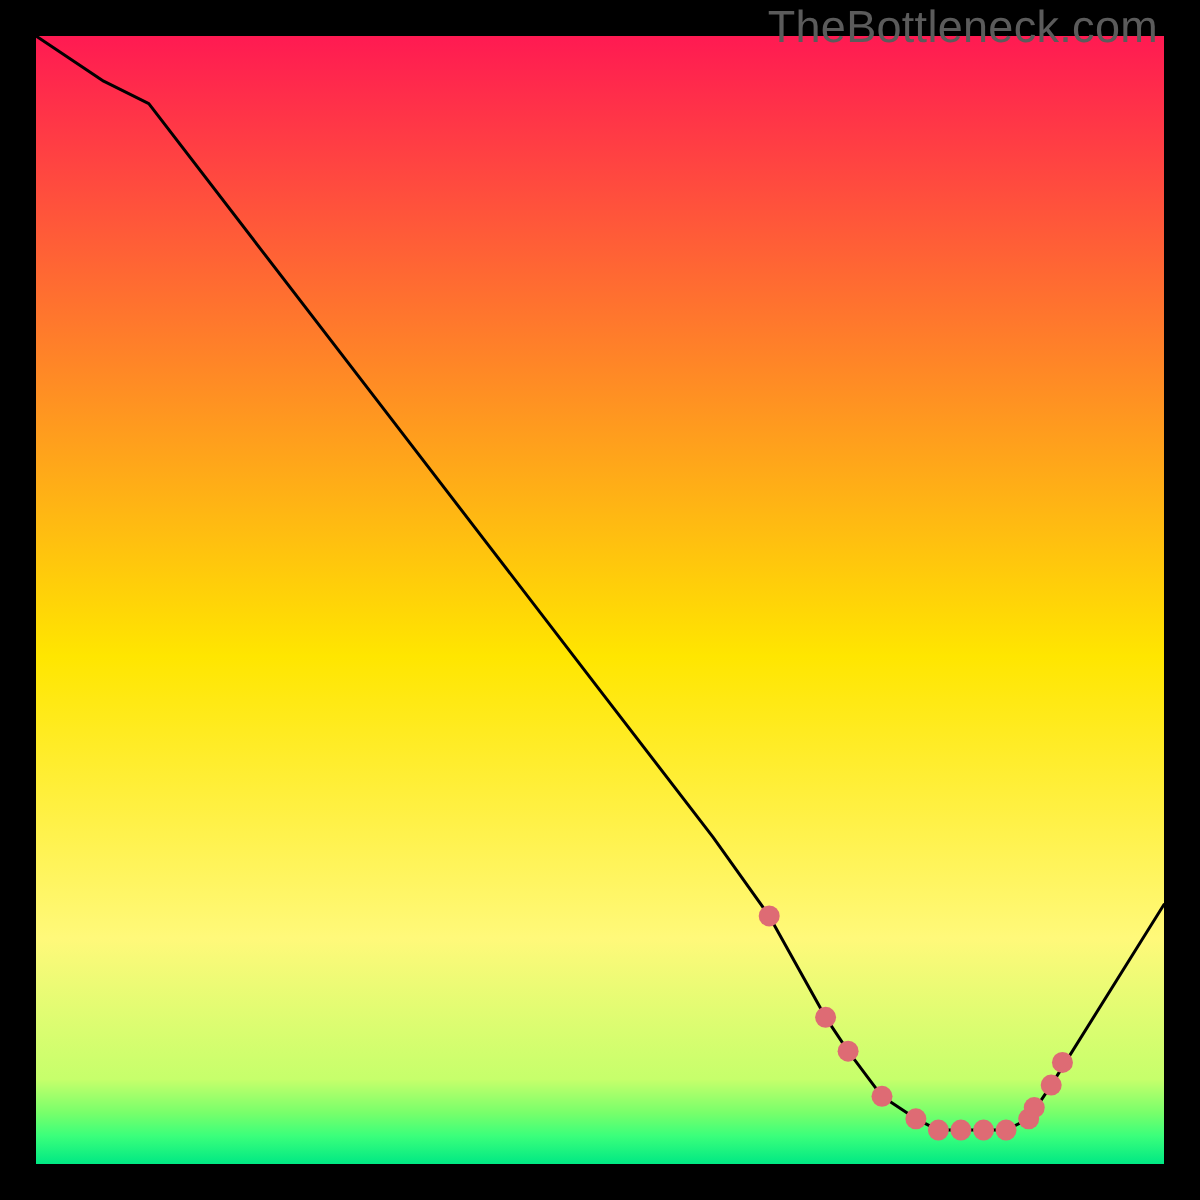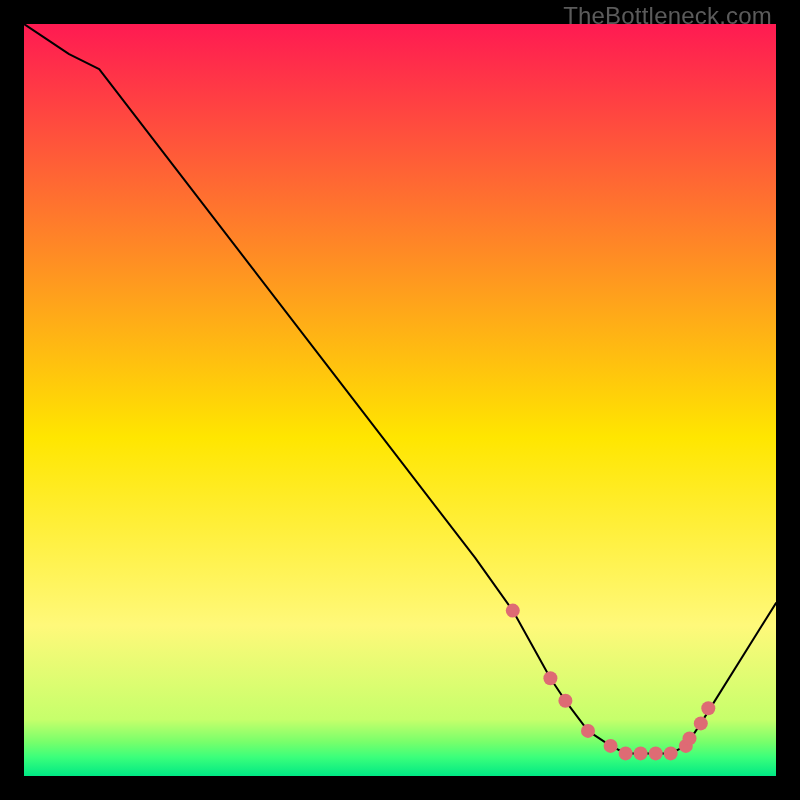--- a/index.html
+++ b/index.html
@@ -17,21 +17,21 @@
     width: 752px;
     height: 752px;
     background: #000000;
   }
   .watermark {
     position: absolute;
     top: 2px;
     right: 28px;
     color: #5b5b5b;
     font-family: Arial, Helvetica, sans-serif;
-    font-size: 24px;
+    font-size: 30px;
     letter-spacing: 0.2px;
     z-index: 3;
     user-select: none;
   }
   svg {
     display: block;
   }
 </style>
 </head>
 <body>

